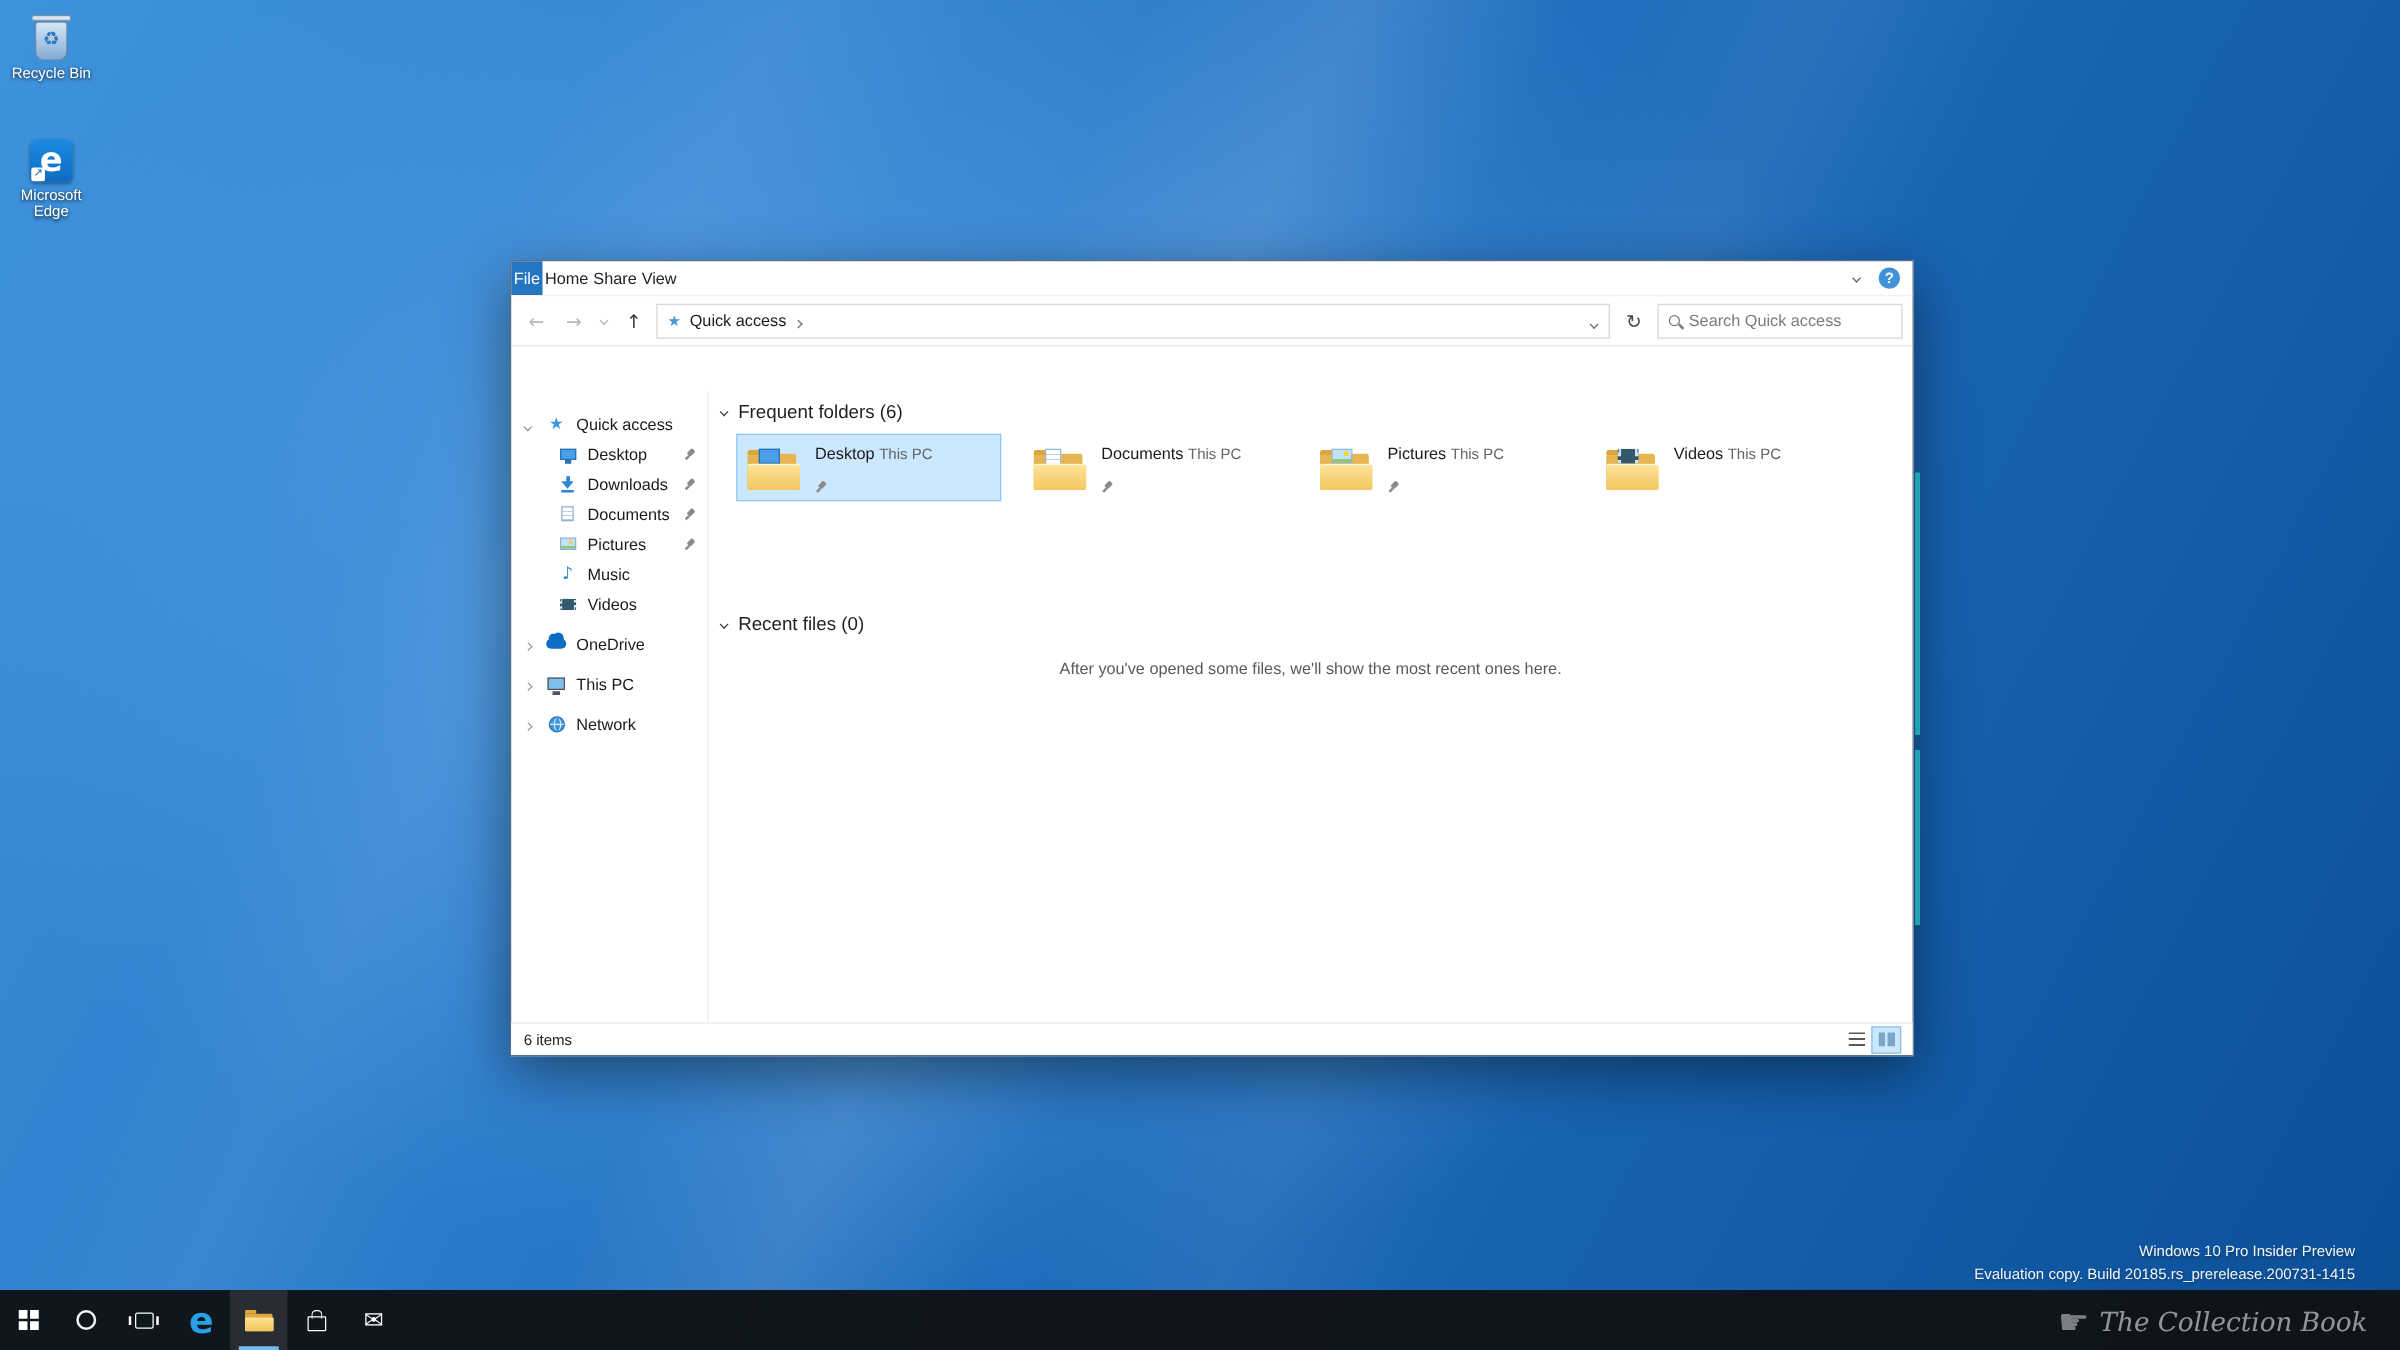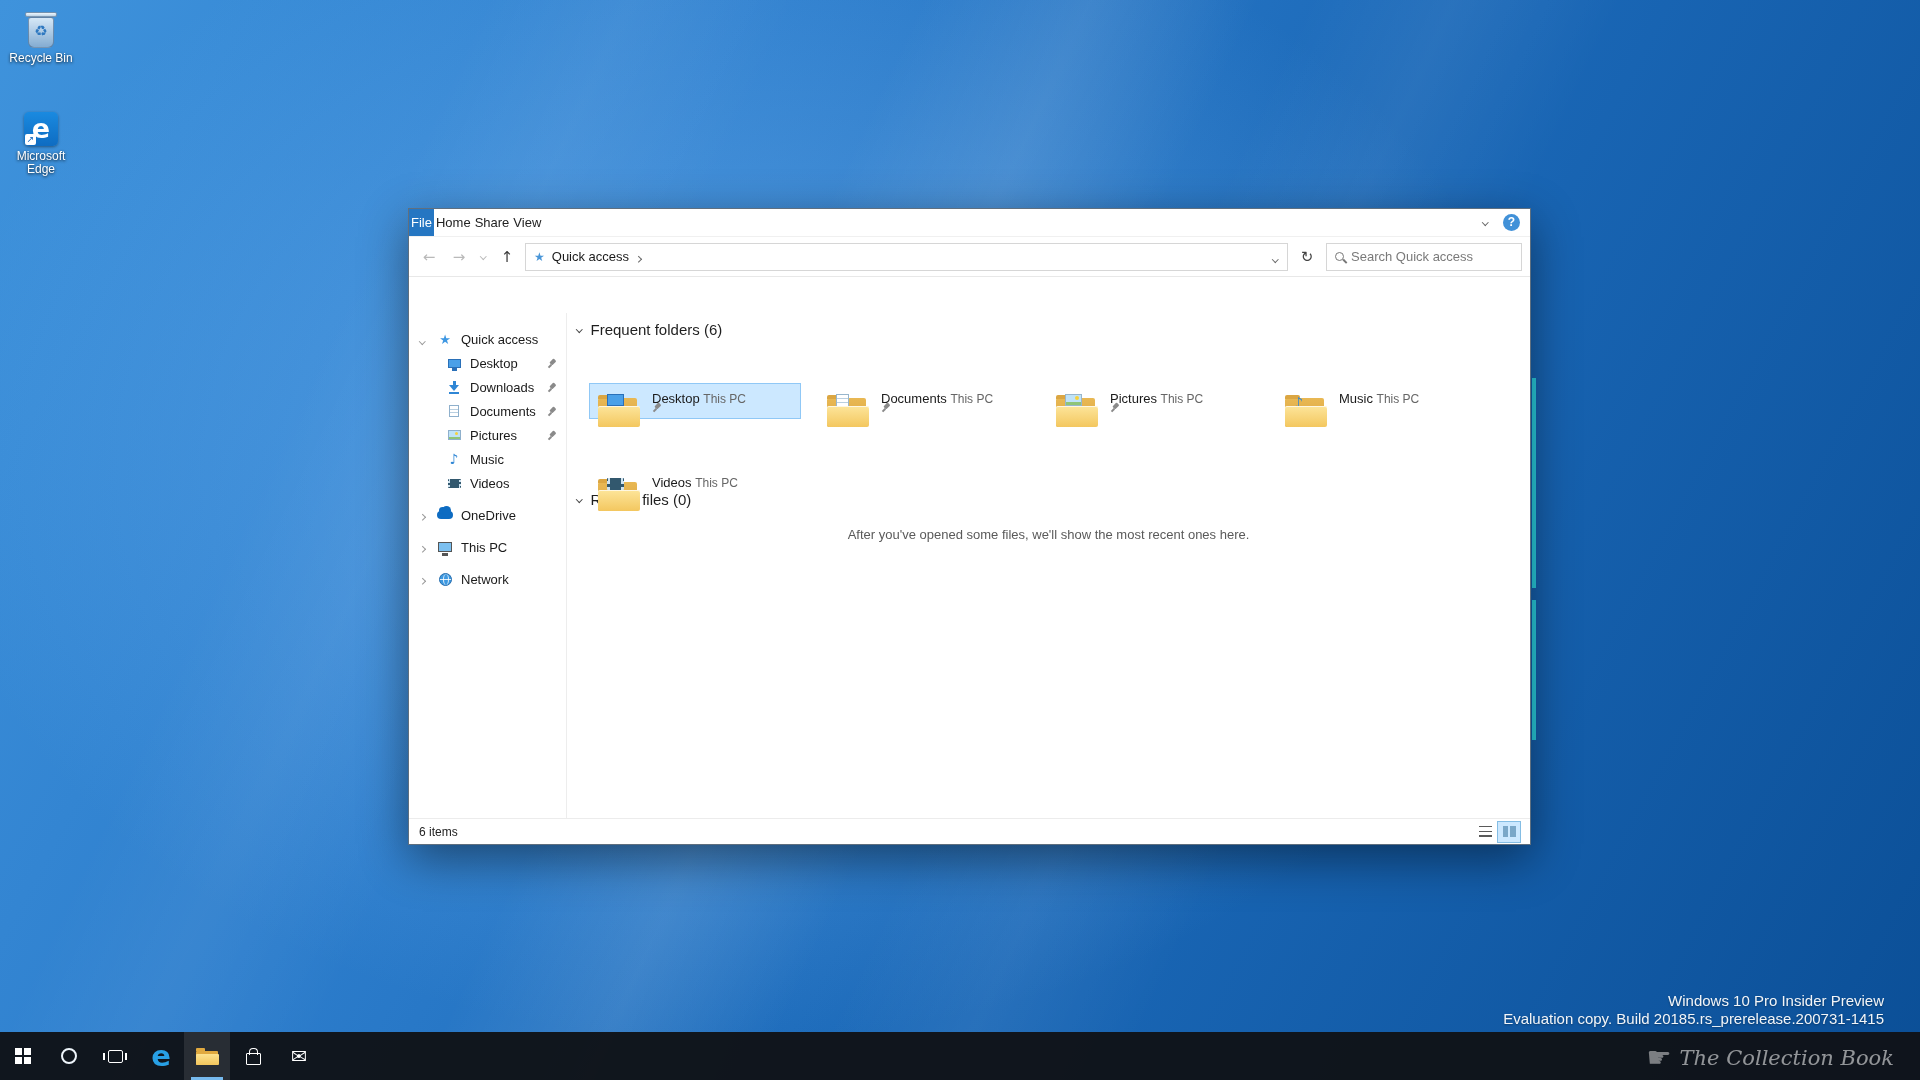--- a/index.html
+++ b/index.html
@@ -41,21 +41,21 @@
     box-shadow:0 1px 3px rgba(0,0,0,0.4); }
   .edge-tile .edge-e::after { content:"e"; position:absolute; inset:0; color:#fff;
     font-weight:bold; font-size:27px; line-height:33px; font-family:"DejaVu Sans", sans-serif; }
   .edge-tile .shortcut-arrow { position:absolute; left:1px; bottom:1px; width:11px; height:11px;
     background:#fff; border-radius:2px; }
   .edge-tile .shortcut-arrow::after { content:"↗"; position:absolute; inset:0; color:#1166c0;
     font-size:9px; line-height:11px; font-family:"DejaVu Sans", sans-serif; }
 
   
   .build { position:absolute; right:36px; bottom:52px; text-align:right; z-index:6;
-    color:rgba(255,255,255,0.95); font-size:15px; line-height:18px;
+    color:rgba(255,255,255,0.95); font-size:12px; line-height:18px;
     text-shadow:0 1px 2px rgba(0,0,0,0.35); }
   .collection { position:absolute; right:26px; bottom:6px; z-index:70; display:flex;
     align-items:center; gap:8px; color:rgba(255,255,255,0.55); pointer-events:none;
     font-family:"DejaVu Serif", serif; font-style:italic; font-size:21px; }
   .collection .hand-glyph::after { content:"☛"; font-family:"DejaVu Sans", sans-serif;
     font-style:normal; font-size:28px; color:rgba(255,255,255,0.45); }
 
   
   .window { position:absolute; left:408px; top:208px; width:1123px; height:637px;
     background:#fff; border:1px solid #5f6f7f; box-shadow:0 14px 44px rgba(0,0,0,0.45);
@@ -172,22 +172,22 @@
 
   
   .mainpane { flex:1; position:relative; }
   .group-header { position:absolute; left:10px; display:flex; align-items:center; gap:9px;
     font-size:15px; color:#1f1f1f; }
   .group-header .chev { color:#444; }
   .gh-frequent { top:8px; }
   .gh-recent { top:178px; }
   .tiles { position:absolute; left:22px; top:34px; display:grid;
     grid-template-columns:repeat(4, 212px); column-gap:17px; row-gap:12px; }
-  .tile { width:212px; height:36px; display:flex; align-items:flex-start; padding:7px 8px; gap:12px;
-    border:1px solid transparent; position:relative;margin-top:36px; }
+  .tile { width:212px; height:54px; display:flex; align-items:center; padding:7px 8px; gap:12px;
+    border:1px solid transparent; position:relative; }
   .tile.selected { background:#cce8ff; border-color:#90c8f6; }
 
   .folder-lg { position:relative; width:42px; height:34px; flex:none; margin-top:2px; }
   .folder-lg .f-back { position:absolute; left:0; right:3px; top:5px; bottom:0;
     background:linear-gradient(180deg,#e9b853,#dba642); border-radius:2px; }
   .folder-lg .f-back::before { content:""; position:absolute; top:-3.5px; left:0; width:15px; height:4px;
     background:#dba642; border-radius:2px 2px 0 0; }
   .folder-lg .inlay { position:absolute; z-index:1; left:9px; top:1px; }
   .folder-lg .f-front { position:absolute; z-index:2; left:0; right:0; bottom:0; height:21px;
     background:linear-gradient(180deg,#fde59a,#f3c75f); border-radius:2px;
@@ -446,31 +446,20 @@
             </span>
           <span class="tile-text">
             <span class="tile-name">Pictures</span>
             <span class="tile-loc">This PC</span>
             <span class="pin"></span>
           </span>
         </div>
         <div class="tile">
           <span class="folder-lg">
               <i class="f-back"></i>
-              <i class="inlay inlay-music"></i>
-              <i class="f-front"></i>
-            </span>
-          <span class="tile-text">
-            <span class="tile-name">Music</span>
-            <span class="tile-loc">This PC</span>
-          </span>
-        </div>
-        <div class="tile">
-          <span class="folder-lg">
-              <i class="f-back"></i>
               <i class="inlay inlay-videos"></i>
               <i class="f-front"></i>
             </span>
           <span class="tile-text">
             <span class="tile-name">Videos</span>
             <span class="tile-loc">This PC</span>
           </span>
         </div>
       </div>
 

